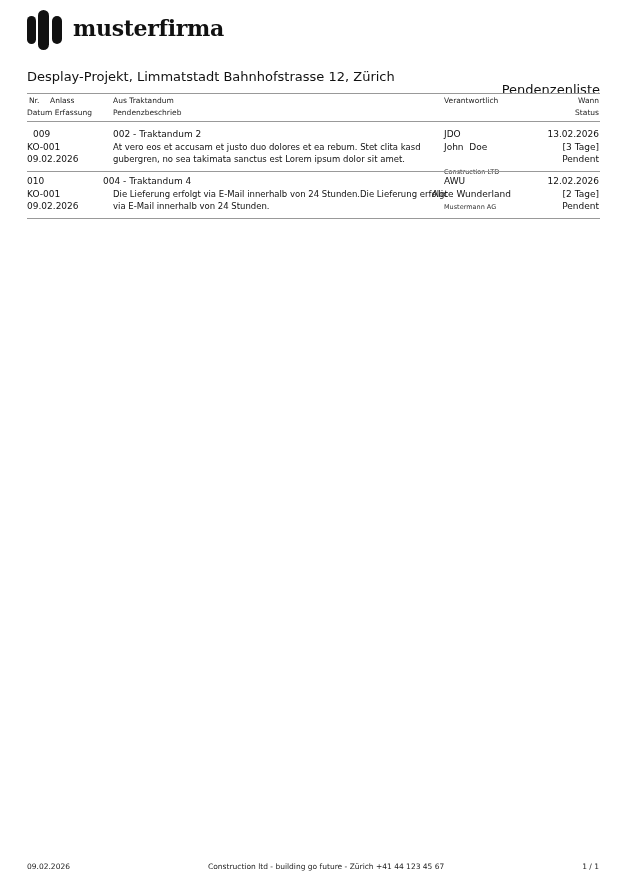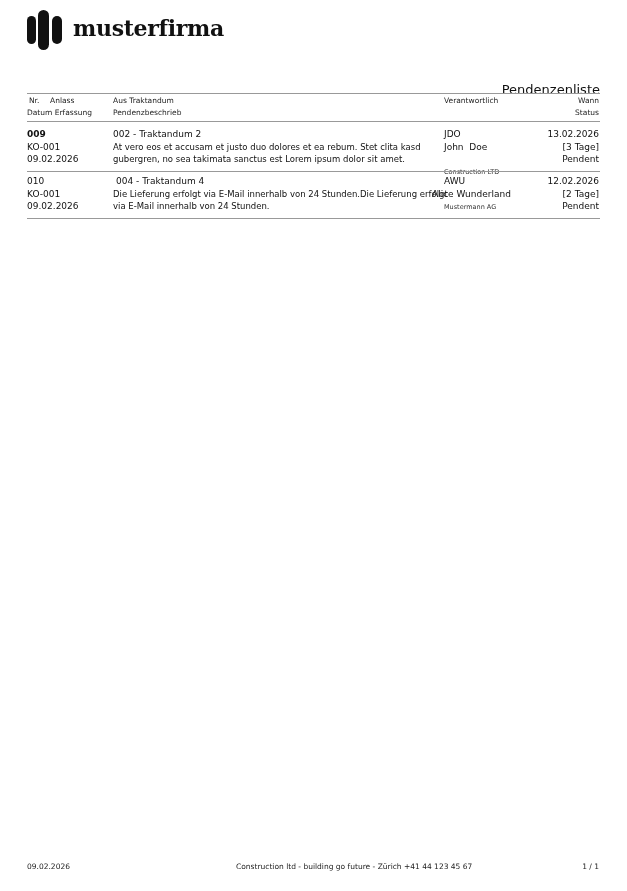--- a/index.html
+++ b/index.html
@@ -29,67 +29,68 @@
 <div class="logo">
   <div class="bars">
     <div class="bar b1"></div>
       <div class="bar b2"></div>
       <div class="bar b3"></div>
   </div>
   <div class="brand">musterfirma</div>
 </div>
 
 <div class="title-row">
+  <span class="title-left">Desplay-Projekt, Limmatstadt Bahnhofstrasse 12, Zürich</span>
   <span class="title-right">Pendenzenliste</span>
 </div>
 
 <div class="rule" style="top:93px;"></div>
 
 <div>
   <span class="hdr" style="left:29px; top:95px;">Nr.</span>
   <span class="hdr" style="left:50px; top:95px;">Anlass</span>
   <span class="hdr" style="left:27px; top:107px;">Datum Erfassung</span>
   <span class="hdr" style="left:113px; top:95px;">Aus Traktandum</span>
   <span class="hdr" style="left:113px; top:107px;">Pendenzbeschrieb</span>
   <span class="hdr" style="left:444px; top:95px;">Verantwortlich</span>
   <span class="hdr right" style="right:28px; top:95px;">Wann</span>
   <span class="hdr right" style="right:28px; top:107px;">Status</span>
 </div>
 
 <div class="rule" style="top:121px;"></div>
 
 <div>
-  <span class="cell" style="left:27px; top:128px;font-weight:bold;">009</span>
+  <span class="cell" style="left:33px; top:128px;">009</span>
   <span class="cell" style="left:27px; top:141px;">KO-001</span>
   <span class="cell" style="left:27px; top:153px;">09.02.2026</span>
   <span class="cell" style="left:113px; top:128px;">002 - Traktandum 2</span>
   <span class="cell" style="left:113px; top:141px; font-size:8.5px;">At vero eos et accusam et justo duo dolores et ea rebum. Stet clita kasd</span>
   <span class="cell" style="left:113px; top:153px; font-size:8.5px;">gubergren, no sea takimata sanctus est Lorem ipsum dolor sit amet.</span>
   <span class="cell" style="left:444px; top:128px;">JDO</span>
   <span class="cell" style="left:444px; top:141px; white-space:pre;">John  Doe</span>
   <span class="cell small" style="left:444px; top:166px;">Construction LTD</span>
   <span class="cell right" style="right:28px; top:128px;">13.02.2026</span>
   <span class="cell right" style="right:28px; top:141px;padding-left:12px;">[3 Tage]</span>
   <span class="cell right" style="right:28px; top:153px;">Pendent</span>
 </div>
 
 <div class="rule" style="top:171px;"></div>
 
 <div>
   <span class="cell" style="left:27px; top:175px;">010</span>
   <span class="cell" style="left:27px; top:188px;">KO-001</span>
   <span class="cell" style="left:27px; top:200px;">09.02.2026</span>
-  <span class="cell" style="left:116px; top:175px;">004 - Traktandum 4</span>
+  <span class="cell" style="left:103px; top:175px;">004 - Traktandum 4</span>
   <span class="cell" style="left:113px; top:188px; font-size:8.5px;">Die Lieferung erfolgt via E-Mail innerhalb von 24 Stunden.Die Lieferung erfolgt</span>
   <span class="cell" style="left:113px; top:200px; font-size:8.5px;">via E-Mail innerhalb von 24 Stunden.</span>
   <span class="cell" style="left:444px; top:175px;">AWU</span>
   <span class="cell" style="left:432px; top:188px;">Alice Wunderland</span>
   <span class="cell small" style="left:444px; top:201px;">Mustermann AG</span>
   <span class="cell right" style="right:28px; top:175px;">12.02.2026</span>
   <span class="cell right" style="right:28px; top:188px;margin-left:6px;">[2 Tage]</span>
   <span class="cell right" style="right:28px; top:200px;">Pendent</span>
 </div>
 
 <div class="rule" style="top:218px;"></div>
 
 <span class="footer" style="left:27px;">09.02.2026</span>
-<span class="footer" style="left:208px;margin-left:28px;">Construction ltd - building go future - Zürich +41 44 123 45 67</span>
+<span class="footer" style="left:208px;">Construction ltd - building go future - Zürich +41 44 123 45 67</span>
 <span class="footer" style="right:28px;">1 / 1</span>
 
 </body></html>

